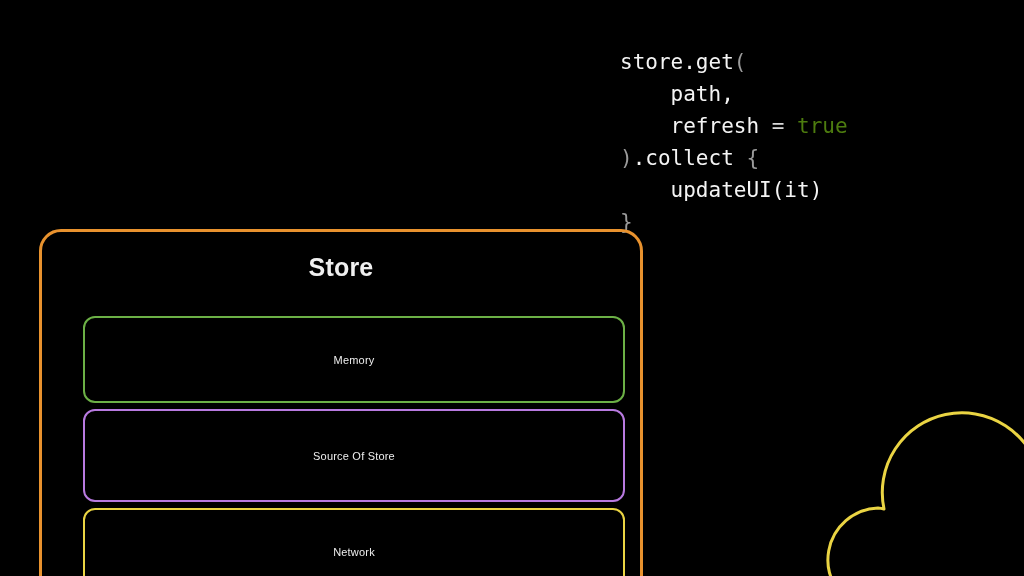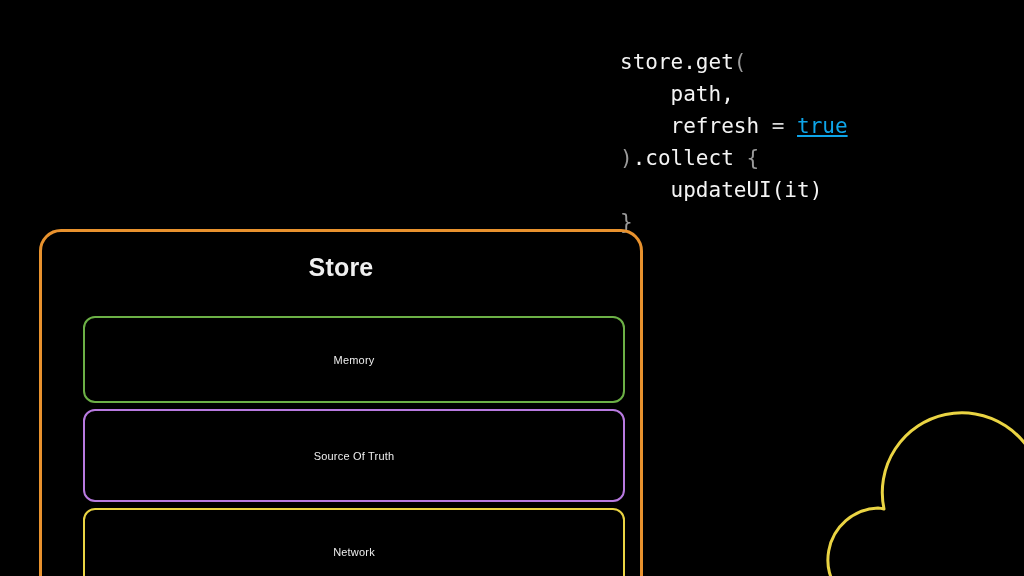--- a/index.html
+++ b/index.html
@@ -32,21 +32,21 @@
     color: #f2f2f2;
     white-space: pre;
     letter-spacing: 0px;
   }
   #code-block .line {
     display: block;
     height: 32px;
   }
   .tok-plain  { color: #f4f4f4; }
   .tok-punct  { color: #9b9b9b; }
-  .tok-bool   { color: #0ea5e9; text-decoration: underline; }
+  .tok-bool   { color: #4d7c0f; }
   .tok-op     { color: #d8d8d8; }
 
   
   #store-card {
     position: absolute;
     left: 39px;
     top: 185px;
     width: 604px;
     height: 377px;
     border: 3px solid #e8922e;
@@ -124,21 +124,21 @@
 
   <div id="store-card" style="border-color: rgb(232, 146, 46);">
 
     <div id="store-title" style="color: rgb(240, 240, 240);">Store</div>
 
     <div class="layer-box" id="layer-memory" style="border-color: rgb(108, 176, 70);">
       <span class="layer-label">Memory</span>
     </div>
 
     <div class="layer-box" id="layer-sot" style="border-color: rgb(184, 122, 224);">
-      <span class="layer-label">Source Of Truth</span>
+      <span class="layer-label">Source Of Store</span>
     </div>
 
     <div class="layer-box" id="layer-network" style="border-color: rgb(234, 212, 67);">
       <span class="layer-label">Network</span>
     </div>
 
   </div>
 
   <div id="cloud-shape">
     <svg width="240" height="190" viewBox="0 0 240 190" xmlns="http://www.w3.org/2000/svg">

